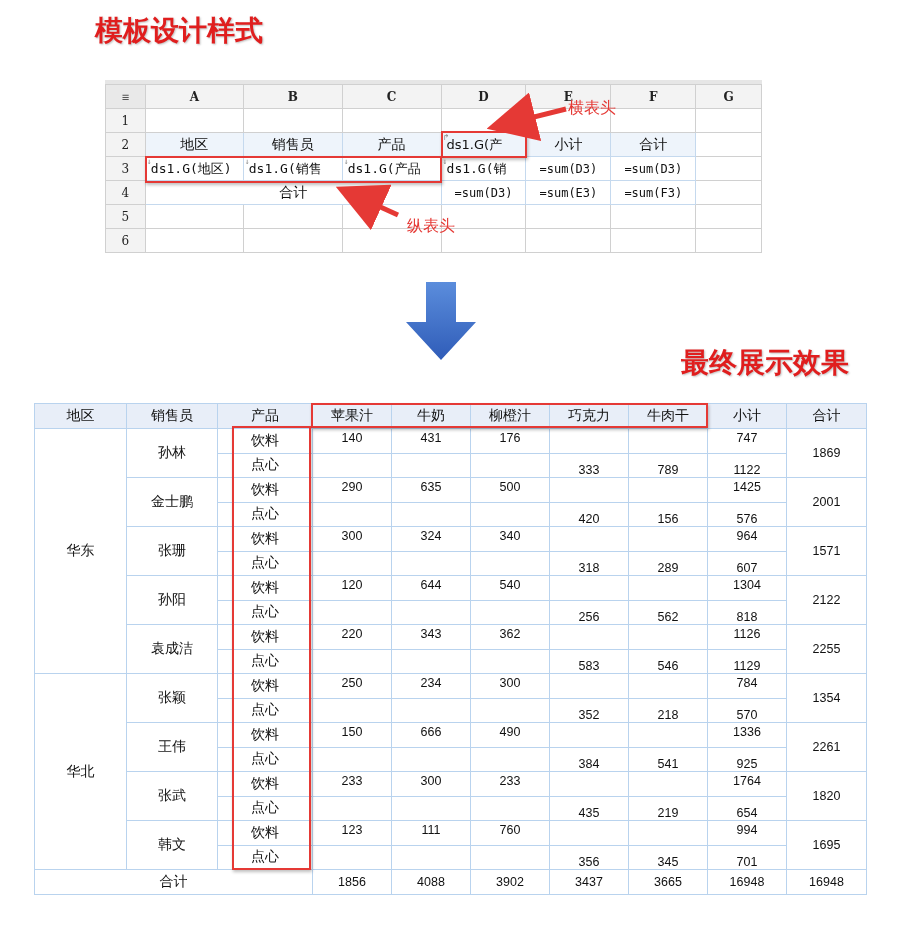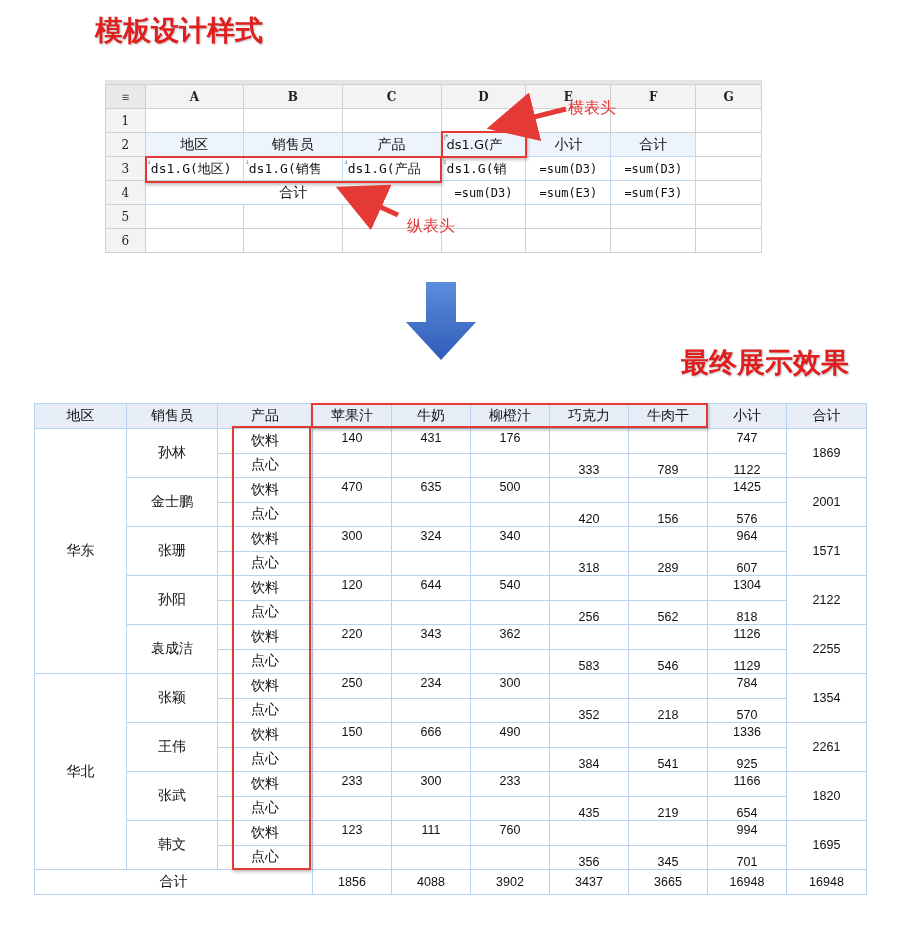--- a/index.html
+++ b/index.html
@@ -214,21 +214,21 @@
         <td class="num bot"></td>
         <td class="num bot"></td>
         <td class="num bot"></td>
         <td class="num bot">333</td>
         <td class="num bot">789</td>
         <td class="num bot">1122</td>
       </tr>
       <tr>
         <td rowspan="2" class="cn">金士鹏</td>
         <td class="prod">饮料</td>
-        <td class="num top">470</td>
+        <td class="num top">290</td>
         <td class="num top">635</td>
         <td class="num top">500</td>
         <td class="num top"></td>
         <td class="num top"></td>
         <td class="num top">1425</td>
         <td rowspan="2" class="num">2001</td>
       </tr>
       <tr>
         <td class="prod">点心</td>
         <td class="num bot"></td>
@@ -340,21 +340,21 @@
         <td class="num bot">925</td>
       </tr>
       <tr>
         <td rowspan="2" class="cn">张武</td>
         <td class="prod">饮料</td>
         <td class="num top">233</td>
         <td class="num top">300</td>
         <td class="num top">233</td>
         <td class="num top"></td>
         <td class="num top"></td>
-        <td class="num top">1166</td>
+        <td class="num top">1764</td>
         <td rowspan="2" class="num">1820</td>
       </tr>
       <tr>
         <td class="prod">点心</td>
         <td class="num bot"></td>
         <td class="num bot"></td>
         <td class="num bot"></td>
         <td class="num bot">435</td>
         <td class="num bot">219</td>
         <td class="num bot">654</td>

